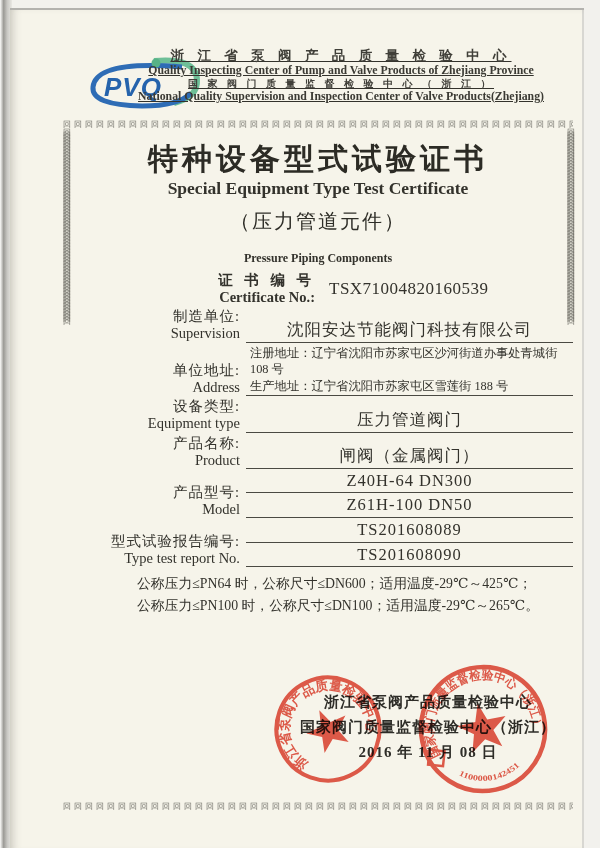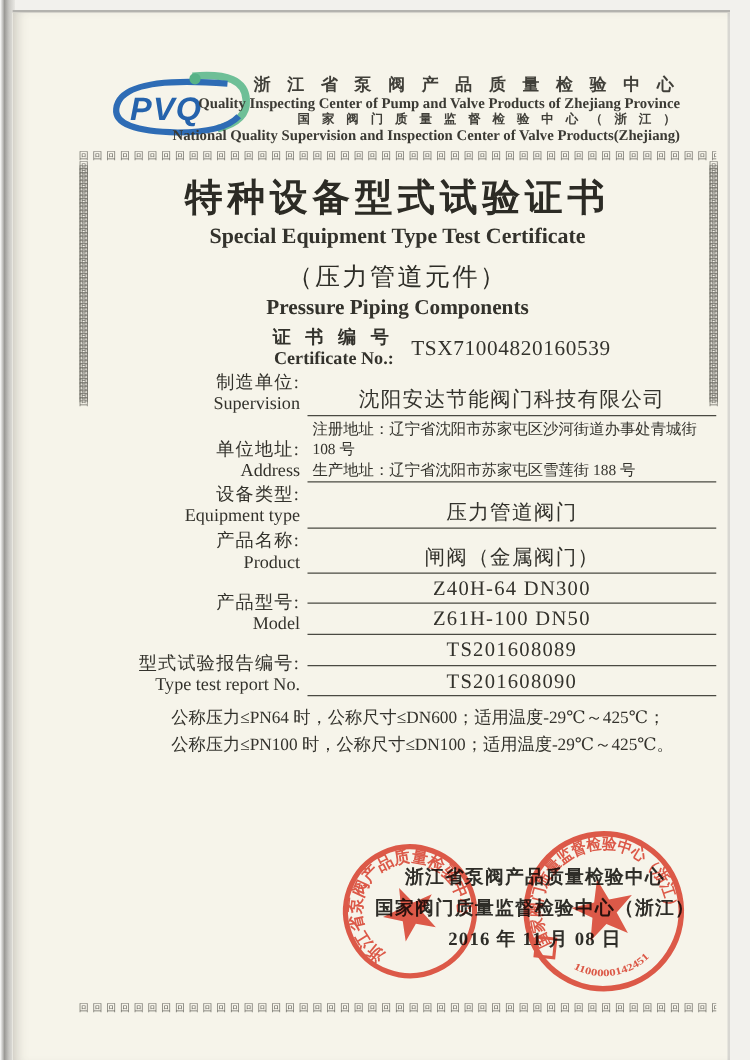--- a/index.html
+++ b/index.html
@@ -13,39 +13,39 @@
   .scan-left{position:absolute;left:0;top:0;width:12px;height:848px;
     background:linear-gradient(to right,#fdfdfc 0%,#9b9a96 30%,#c9c8c4 60%,#e9e8e3 100%);}
   .page{
     position:absolute;left:10px;top:8px;width:574px;height:840px;
     background:#f6f4ea;
     border-top:2px solid #b3b2ae;
     box-shadow:inset 8px 0 10px -6px rgba(60,58,50,.28), inset -2px 0 0 #d8d7d2;
   }
   
   .logo{position:absolute;left:74px;top:44px;width:118px;height:62px;}
-  .org-block{position:absolute;top:50px;right:40px;text-align:right;line-height:1.18;white-space:nowrap;}
+  .org-block{position:absolute;top:38px;right:40px;text-align:center;line-height:1.18;white-space:nowrap;text-decoration:underline;}
   .org-cn1{font-size:13.5px;font-weight:bold;letter-spacing:5px;color:#403f39;}
   .org-en1{font-size:11.8px;font-weight:bold;color:#3b3a34;}
   .org-cn2{font-size:10px;font-weight:bold;letter-spacing:3.5px;color:#403f39;}
   .org-en2{font-size:11.8px;font-weight:bold;color:#3b3a34;}
   
   .frame{position:absolute;left:53px;top:112px;width:510px;height:688px;pointer-events:none;}
   .meander{position:absolute;color:#56554e;opacity:.85;font-size:8px;line-height:10px;
     font-family:"DejaVu Sans","Liberation Sans",sans-serif;overflow:hidden;white-space:nowrap;letter-spacing:3px;}
   .m-top{top:-2px;left:0;right:0;height:10px;}
   .m-bottom{bottom:-2px;left:0;right:0;height:10px;}
   .m-left,.m-right{top:0;bottom:0;width:10px;writing-mode:vertical-rl;text-orientation:upright;letter-spacing:3px;}
   .m-left{left:-2px;} .m-right{right:-2px;}
   
   .content{position:absolute;left:53px;top:124px;width:510px;}
   .title-cn{text-align:center;font-size:30px;font-weight:bold;letter-spacing:4px;color:#2c2b25;margin-top:8px;line-height:1.15;}
   .title-en{text-align:center;font-size:17.5px;font-weight:bold;margin-top:1px;}
   .sub-cn{text-align:center;font-size:20px;letter-spacing:2px;margin-top:9px;color:#2e2d27;}
-  .sub-en{text-align:center;font-size:17px;font-weight:bold;margin-top:1px;}
+  .sub-en{text-align:center;font-size:12px;font-weight:bold;margin-top:16px;}
   .cert-row{display:flex;align-items:center;margin-top:6px;}
   .cert-lbl{width:252px;text-align:right;line-height:1.2;}
   .cert-lbl .cn{font-size:14.5px;font-weight:bold;letter-spacing:4px;}
   .cert-lbl .en{font-size:14.5px;font-weight:bold;padding-left:20px;}
   .cert-val{margin-left:14px;font-size:17px;letter-spacing:.5px;line-height:1.1;}
   .row{display:flex;align-items:flex-end;margin-top:2px;}
   .lbl{width:177px;text-align:right;line-height:1.18;}
   .lbl .cn{font-size:14.5px;letter-spacing:1px;}
   .lbl .en{font-size:14.5px;}
   .val{flex:1;margin-left:6px;text-align:center;}
@@ -166,21 +166,21 @@
       </div>
       <div class="val">
         <div class="v u">TS201608089</div>
         <div class="v u gap">TS201608090</div>
       </div>
     </div>
 
 
     <div class="specs">
       <div>公称压力≤PN64 时，公称尺寸≤DN600；适用温度-29℃～425℃；</div>
-      <div>公称压力≤PN100 时，公称尺寸≤DN100；适用温度-29℃～425℃。</div>
+      <div>公称压力≤PN100 时，公称尺寸≤DN100；适用温度-29℃～265℃。</div>
     </div>
   </div>
 
   <div class="footer-block">
     <div>浙江省泵阀产品质量检验中心</div>
     <div>国家阀门质量监督检验中心（浙江）</div>
     <div>2016 年 11 月 08 日</div>
   </div>
 
   <div class="stamp stamp-left">

